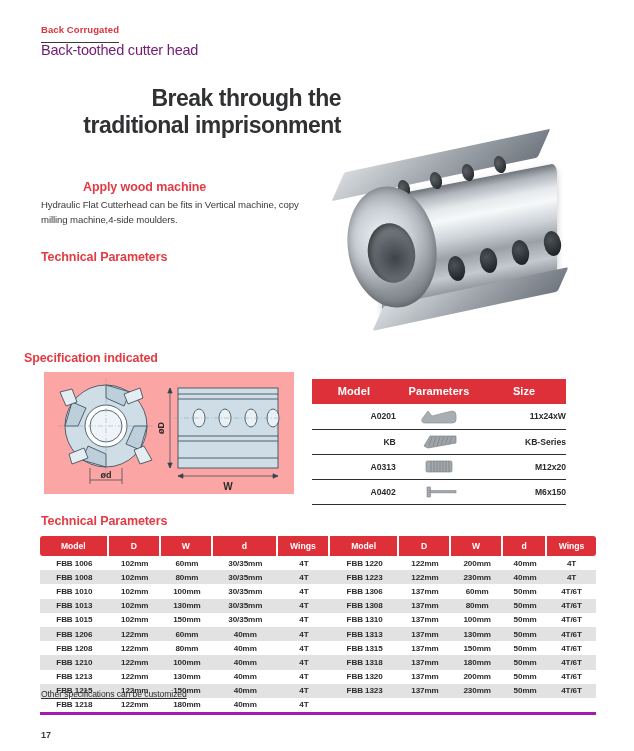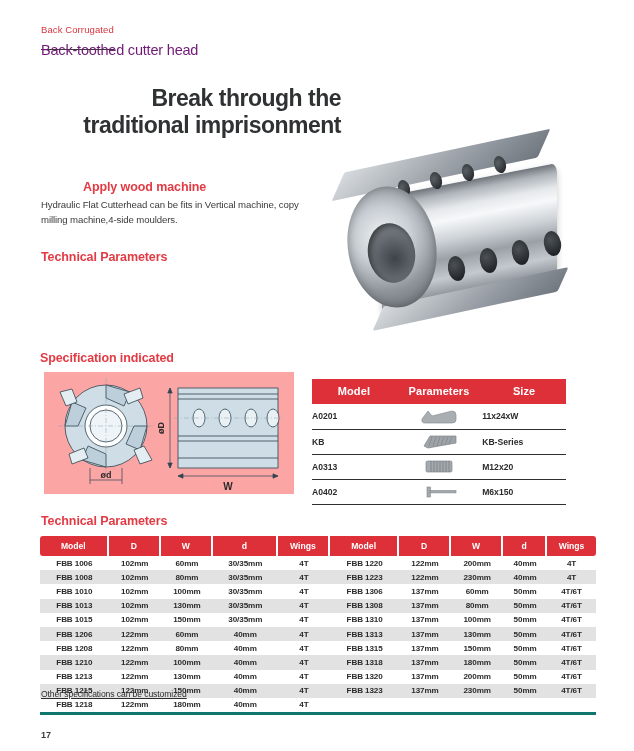--- a/index.html
+++ b/index.html
@@ -14,24 +14,24 @@
     position: relative;
   }
 
   .page { position: relative; width: 634px; height: 751px; }
 
   
   .eyebrow {
     position: absolute;
     left: 41px; top: 24px;
     font-size: 9.5px;
-    font-weight: 400;
+    font-weight: 700;
     color: #d9343f;
     letter-spacing: .1px;
-    padding-bottom: 14px;
+    padding-bottom: 7px;
     border-bottom: 1px solid #3a3a3a;
   }
   .subtitle {
     position: absolute;
     left: 41px; top: 42px;
     font-size: 14.5px;
     font-weight: 400;
     color: #701a75;
     letter-spacing: -.2px;
   }
@@ -61,21 +61,21 @@
     font-size: 9.6px;
     line-height: 1.52;
     color: #3a3a3a;
     letter-spacing: -.1px;
   }
 
   #apply-head  { left: 41px; top: 180px; margin-left: 42px; }
   #apply-body  { left: 41px; top: 198px; width: 275px; }
   #tech1-head  { left: 41px; top: 250px; }
   #tech1-body  { left: 41px; top: 268px; width: 280px; }
-  #spec-head   { left: 40px; top: 351px; }
+  #spec-head   { left: 24px; top: 351px; }
   #tech2-head  { left: 41px; top: 514px; }
 
   
   .photo {
     position: absolute;
     left: 330px; top: 128px;
     width: 292px; height: 212px;
   }
   .cyl-body {
     position: absolute;
@@ -156,21 +156,21 @@
     background: #dd3039;
     color: #ffffff;
     font-size: 11px;
     font-weight: 700;
     padding: 6px 0 7px;
     text-align: center;
     letter-spacing: .1px;
   }
   .acc-table tbody td {
     border-bottom: 1px solid #2f2f2f;
-    text-align: left;
+    text-align: right;
     height: 25px;
     color: #2b2b2b;
     font-weight: 700;
     font-size: 8.6px;
     vertical-align: middle;
   }
   .acc-table tbody tr:first-child td { border-top: none; }
   .acc-col-model { width: 33%; }
   .acc-col-acc   { width: 34%; }
   .acc-col-size  { width: 33%; }
@@ -198,21 +198,21 @@
   .tech-table th:last-child  { border-right: none; border-radius: 0 3px 3px 0; }
   .tech-table td {
     text-align: center;
     padding: 2.6px 0;
     color: #2b2b2b;
     font-weight: 700;
     font-size: 8.1px;
     letter-spacing: -.1px;
   }
   .tech-table tbody tr.alt td { background: #e2e2e2; }
-  .tech-table tbody tr.last-row td { border-bottom: 3px solid #0f766e; }
+  .tech-table tbody tr.last-row td { border-bottom: 3px solid #a21caf; }
 
   .note {
     position: absolute;
     left: 41px; top: 689px;
     font-size: 8.6px;
     color: #2b2b2b;
     letter-spacing: -.1px;
     text-decoration: underline;
   }
   .page-num {

